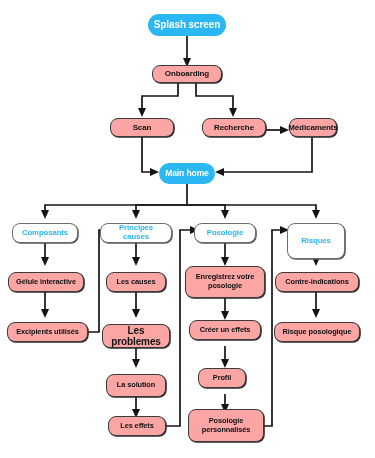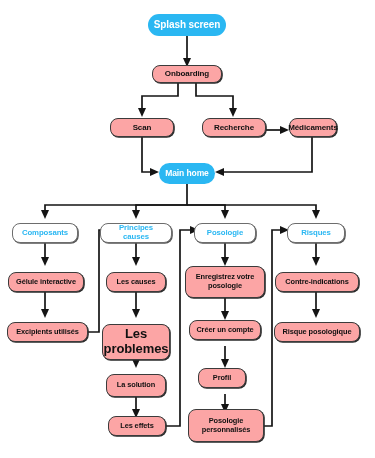--- a/index.html
+++ b/index.html
@@ -133,54 +133,54 @@
   </div>
 
   <div class="node cat" style="left:100px;top:223px;width:72px;height:20px;font-size:7.8px;">
     <span>Principes causes</span>
   </div>
 
   <div class="node cat" style="left:194px;top:223px;width:62px;height:20px;font-size:7.8px;">
     <span>Posologie</span>
   </div>
 
-  <div class="node cat" style="left:287px;top:223px;width:58px;height:20px;font-size:7.8px;">
+  <div class="node cat" style="left:287px;top:223px;width:58px;height:36px;font-size:7.8px;">
     <span>Risques</span>
   </div>
 
   <div class="node plain" style="left:8px;top:272px;width:76px;height:20px;font-size:7.4px;">
     <span>Gélule interactive</span>
   </div>
 
   <div class="node plain" style="left:7px;top:322px;width:81px;height:20px;font-size:7.4px;">
     <span>Excipients utilisés</span>
   </div>
 
   <div class="node plain" style="left:106px;top:272px;width:60px;height:20px;font-size:7.4px;">
     <span>Les causes</span>
   </div>
 
-  <div class="node plain" style="left:102px;top:324px;width:68px;height:36px;font-size:13px;">
+  <div class="node plain" style="left:102px;top:324px;width:68px;height:24px;font-size:10px;">
     <span>Les problemes</span>
   </div>
 
   <div class="node plain" style="left:106px;top:374px;width:60px;height:23px;font-size:7.4px;">
     <span>La solution</span>
   </div>
 
   <div class="node plain" style="left:108px;top:416px;width:58px;height:20px;font-size:7.4px;">
     <span>Les effets</span>
   </div>
 
   <div class="node plain" style="left:185px;top:266px;width:80px;height:32px;font-size:7.4px;">
     <span>Enregistrez votre posologie</span>
   </div>
 
   <div class="node plain" style="left:189px;top:320px;width:72px;height:20px;font-size:7.4px;">
-    <span>Créer un compte</span>
+    <span>Créer un effets</span>
   </div>
 
   <div class="node plain" style="left:198px;top:368px;width:48px;height:20px;font-size:7.4px;">
     <span>Profil</span>
   </div>
 
   <div class="node plain" style="left:188px;top:409px;width:76px;height:33px;font-size:7.4px;">
     <span>Posologie personnalisés</span>
   </div>
 

